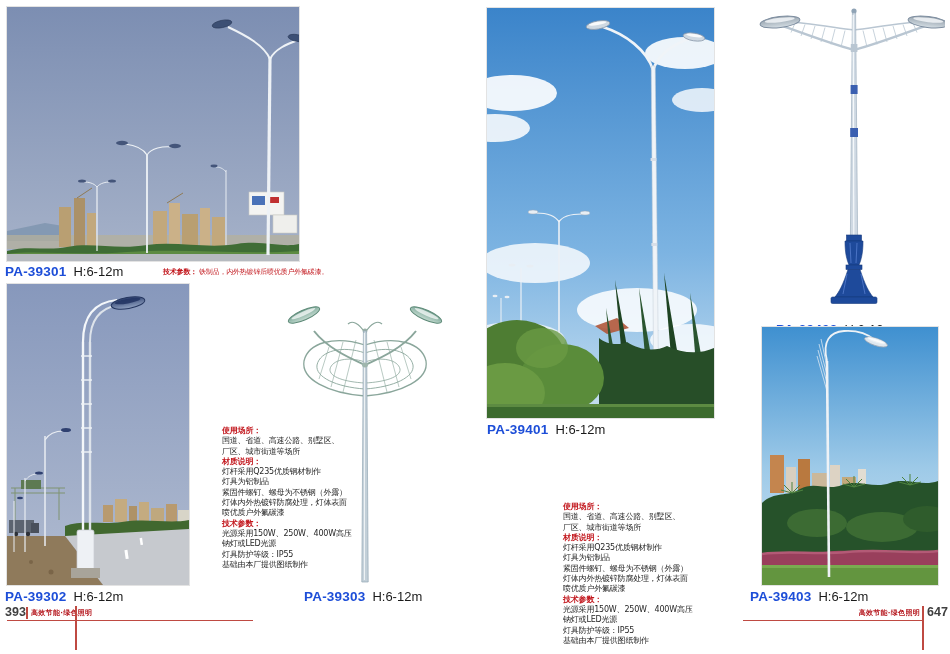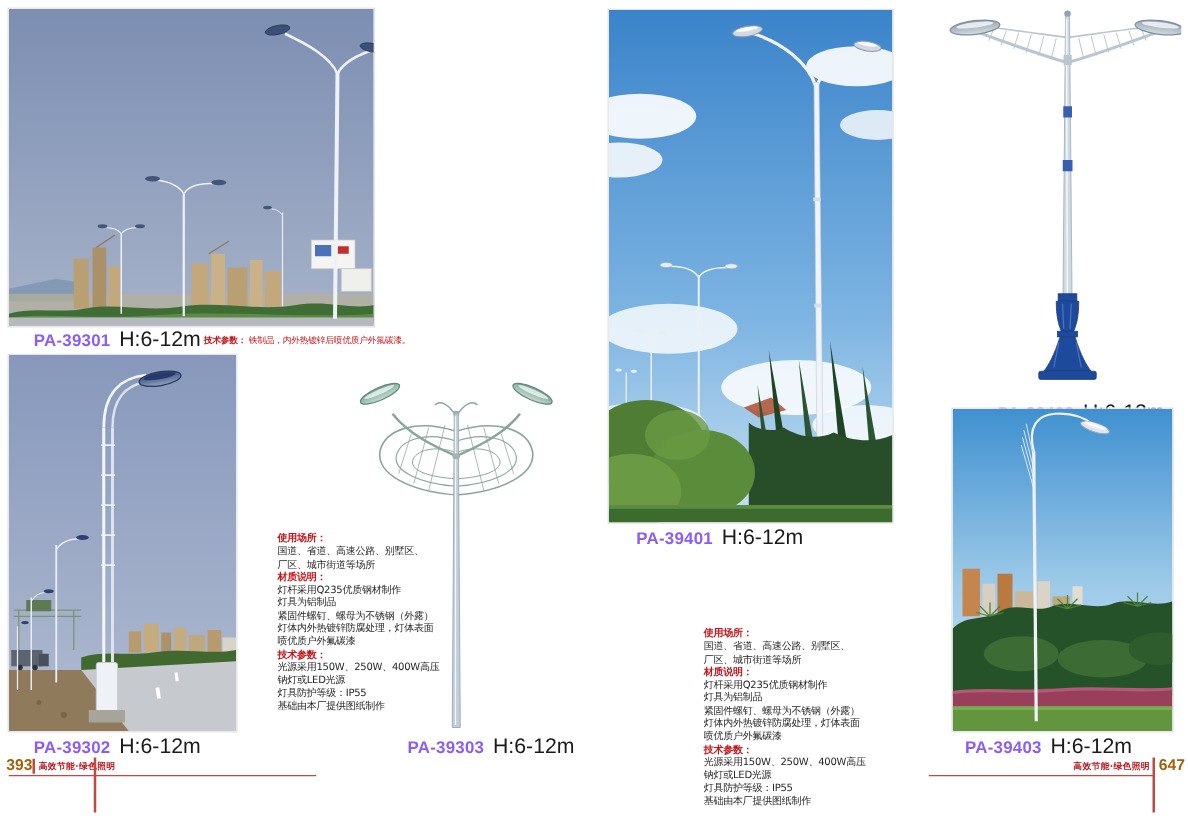--- a/index.html
+++ b/index.html
@@ -1,30 +1,30 @@
 <!DOCTYPE html>
 <html><head>
 <meta charset="utf-8">
 <style>
   html,body{margin:0;padding:0;background:#ffffff;}
   .page{position:relative;width:950px;height:654px;background:#ffffff;overflow:hidden;
         font-family:"Liberation Sans","DejaVu Sans",sans-serif;}
   .photo{position:absolute;display:block;outline:1px solid #e3e3e3;}
   .render{position:absolute;display:block;}
   .label{position:absolute;white-space:nowrap;}
-  .label .m{font-weight:bold;font-size:13.5px;color:#8b5cf6;letter-spacing:.2px;margin-left:22px;}
-  .label .hm{font-size:17px;color:#1a1a1a;margin-left:7px;}
+  .label .m{font-weight:bold;font-size:13.5px;color:#1d4ed8;letter-spacing:.2px;}
+  .label .hm{font-size:13px;color:#1a1a1a;margin-left:7px;}
   .note{position:absolute;font-size:7px;color:#c2161c;white-space:nowrap;letter-spacing:-.2px;}
   .note .nb{font-weight:bold;margin-right:2px;}
   .spec{position:absolute;width:162px;margin-top:47px;}
   .sl{font-size:8px;line-height:10.3px;color:#262626;white-space:nowrap;letter-spacing:-.2px;
       font-family:"DejaVu Sans",sans-serif;}
   .sl.hd{color:#c2161c;font-weight:bold;}
   .fline{position:absolute;background:#bf4a42;}
-  .pagenum{position:absolute;font-size:12.5px;font-weight:bold;color:#a16207;}
+  .pagenum{position:absolute;font-size:12.5px;font-weight:bold;color:#404040;}
   .slogan{position:absolute;font-size:7px;font-weight:bold;color:#b5161d;letter-spacing:.3px;
           font-family:"DejaVu Sans",sans-serif;}
 </style>
 </head>
 <body>
 
 <div class="page">
 
   <svg class="photo" style="left:7px;top:7px" width="292" height="254" viewBox="0 0 292 254">
     <defs>

